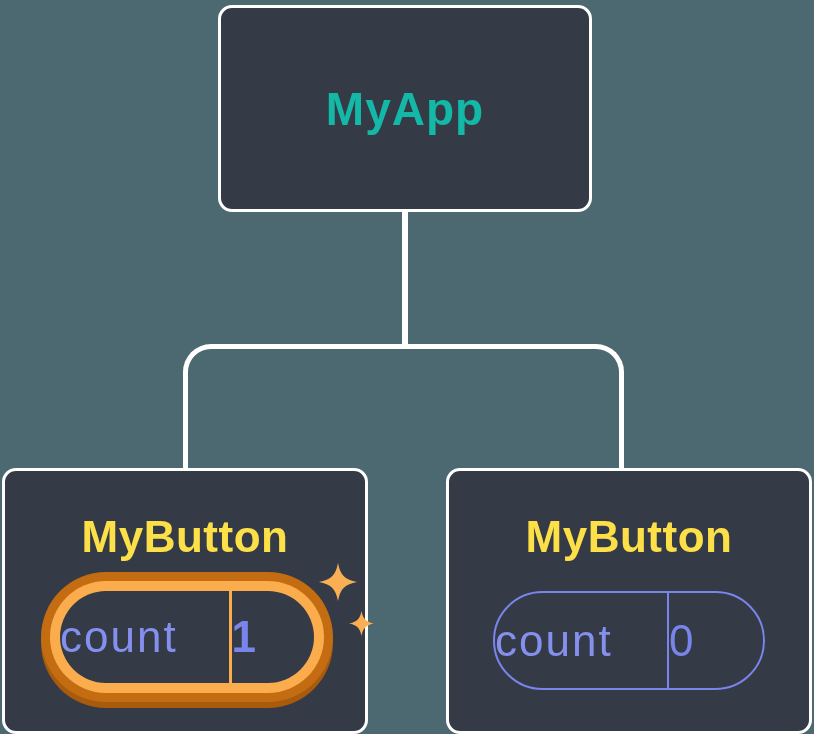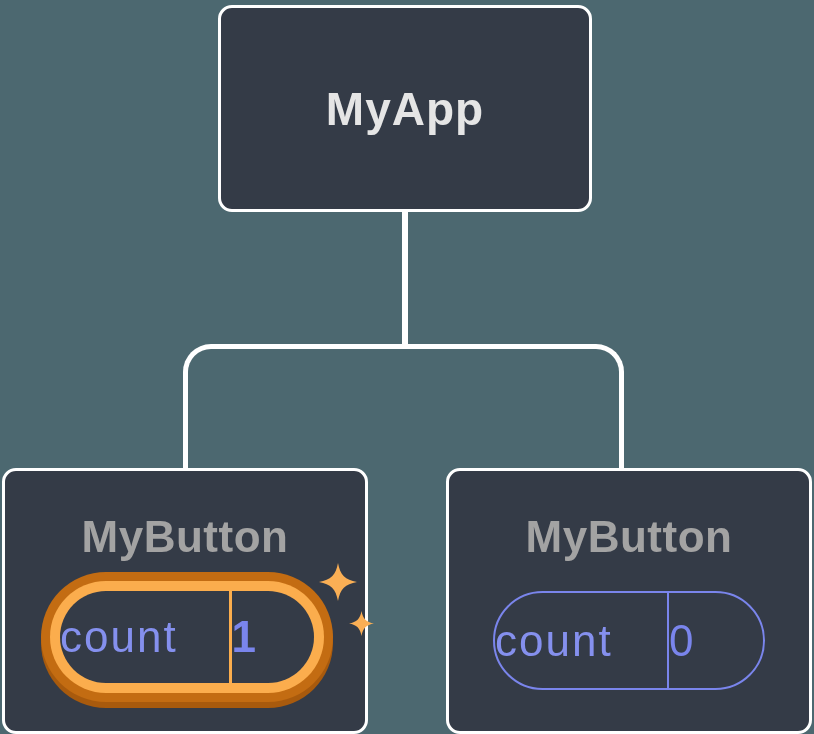--- a/index.html
+++ b/index.html
@@ -22,21 +22,21 @@
     position:absolute;
     background:var(--node-fill);
     border:3.5px solid var(--node-border);
     border-radius:14px;
   }
   .node-root{
     left:218px;top:5px;width:374px;height:207px;
     display:flex;align-items:center;justify-content:center;
   }
   .root-label{
-    color:#e5e5e5;font-size:46px;font-weight:700;letter-spacing:1px;
+    color:#14b8a6;font-size:46px;font-weight:700;letter-spacing:1px;
   }
 
   
   .stem{
     position:absolute;left:402px;top:210px;width:6px;height:136px;
     background:var(--node-border);
   }
   .bracket{
     position:absolute;left:183px;top:344px;width:441px;height:124px;
     border-top:5px solid var(--node-border);
@@ -47,21 +47,21 @@
   }
 
   .node-child{
     top:468px;width:366px;height:266px;
   }
   .node-child.left{left:2px;}
   .node-child.right{left:446px;}
   .child-label{
     position:absolute;top:44px;left:0;width:100%;height:44px;
     text-align:center;line-height:44px;
-    color:#a3a3a3;font-size:44px;font-weight:700;letter-spacing:0.5px;
+    color:#fde047;font-size:44px;font-weight:700;letter-spacing:0.5px;
   }
 
   
   .pill-fancy{
     position:absolute;left:36px;top:101px;width:292px;height:130px;
     background:var(--orange-outer);
     border-radius:65px;
     box-shadow:0 6px 0 var(--orange-shadow);
   }
   .pill-fancy .ring{

